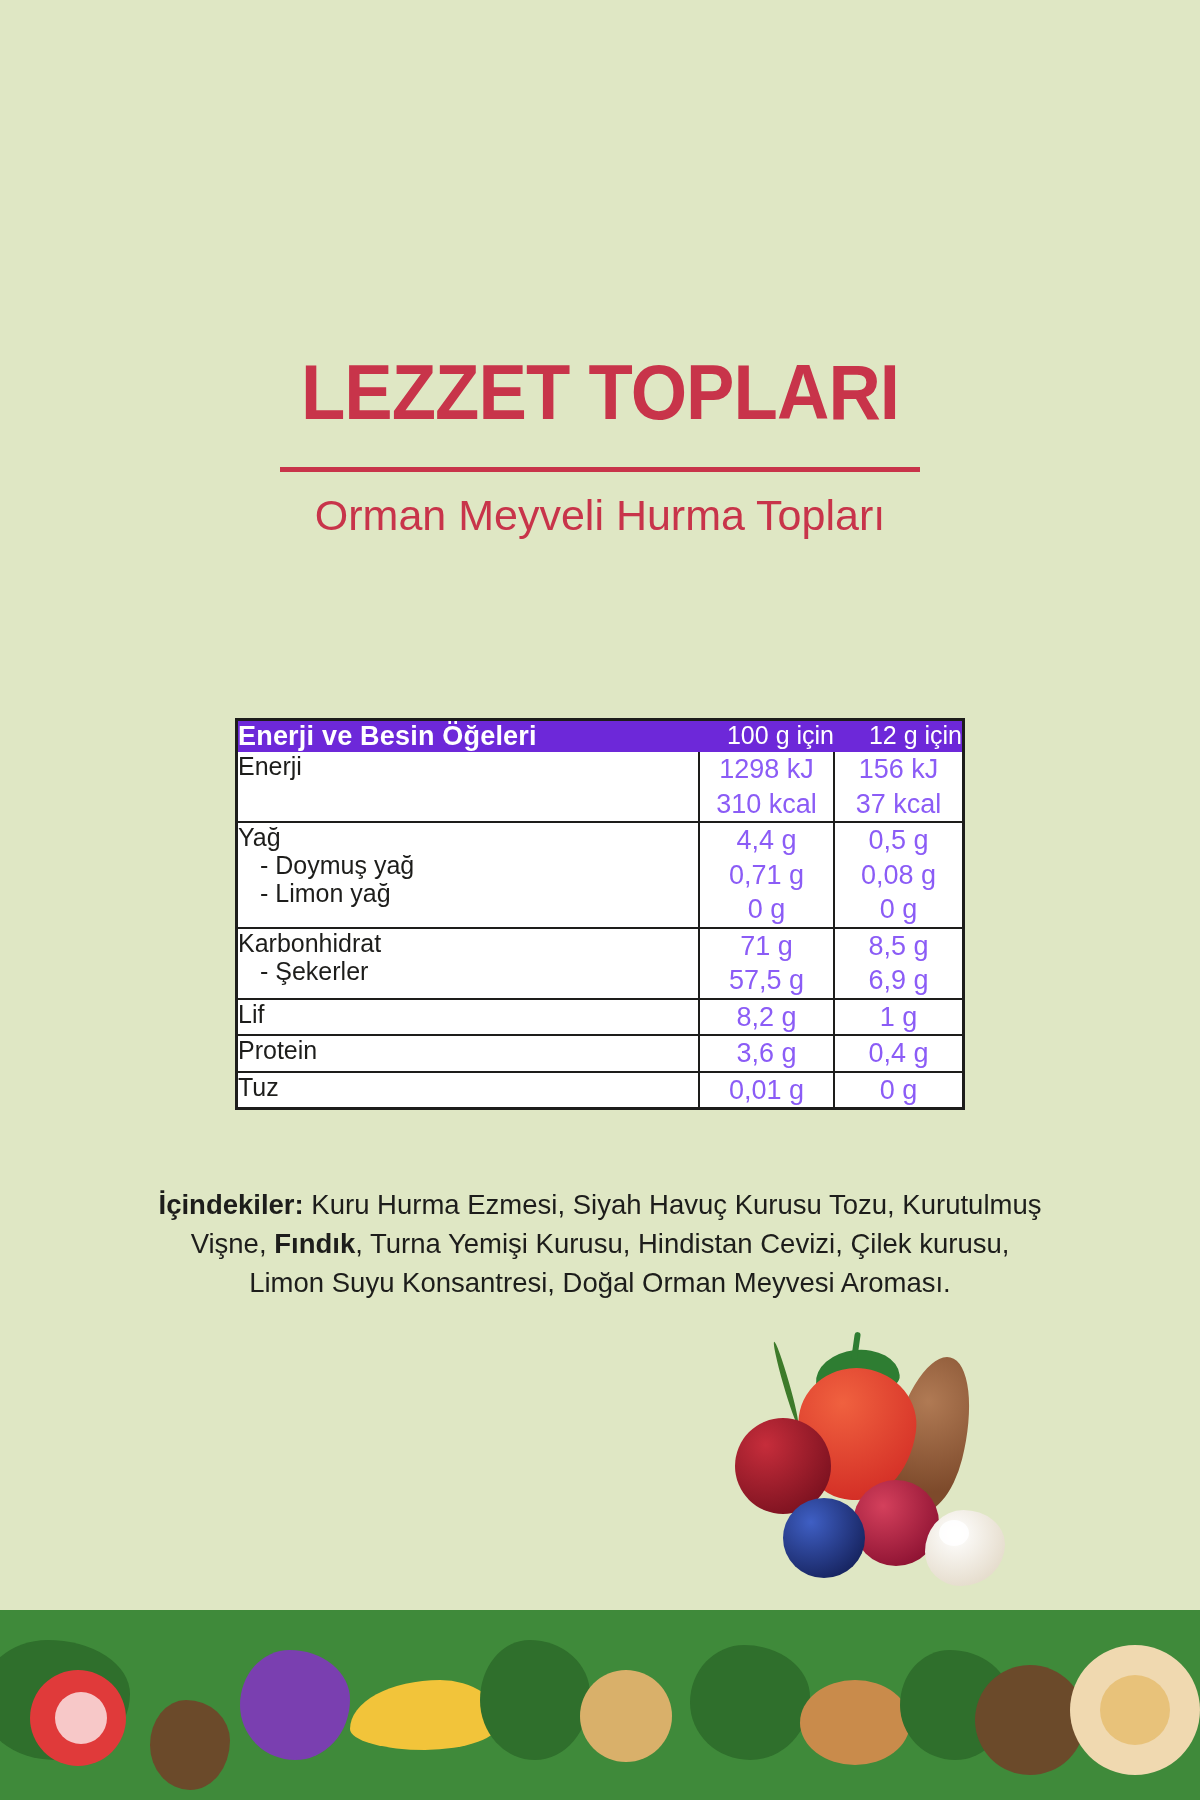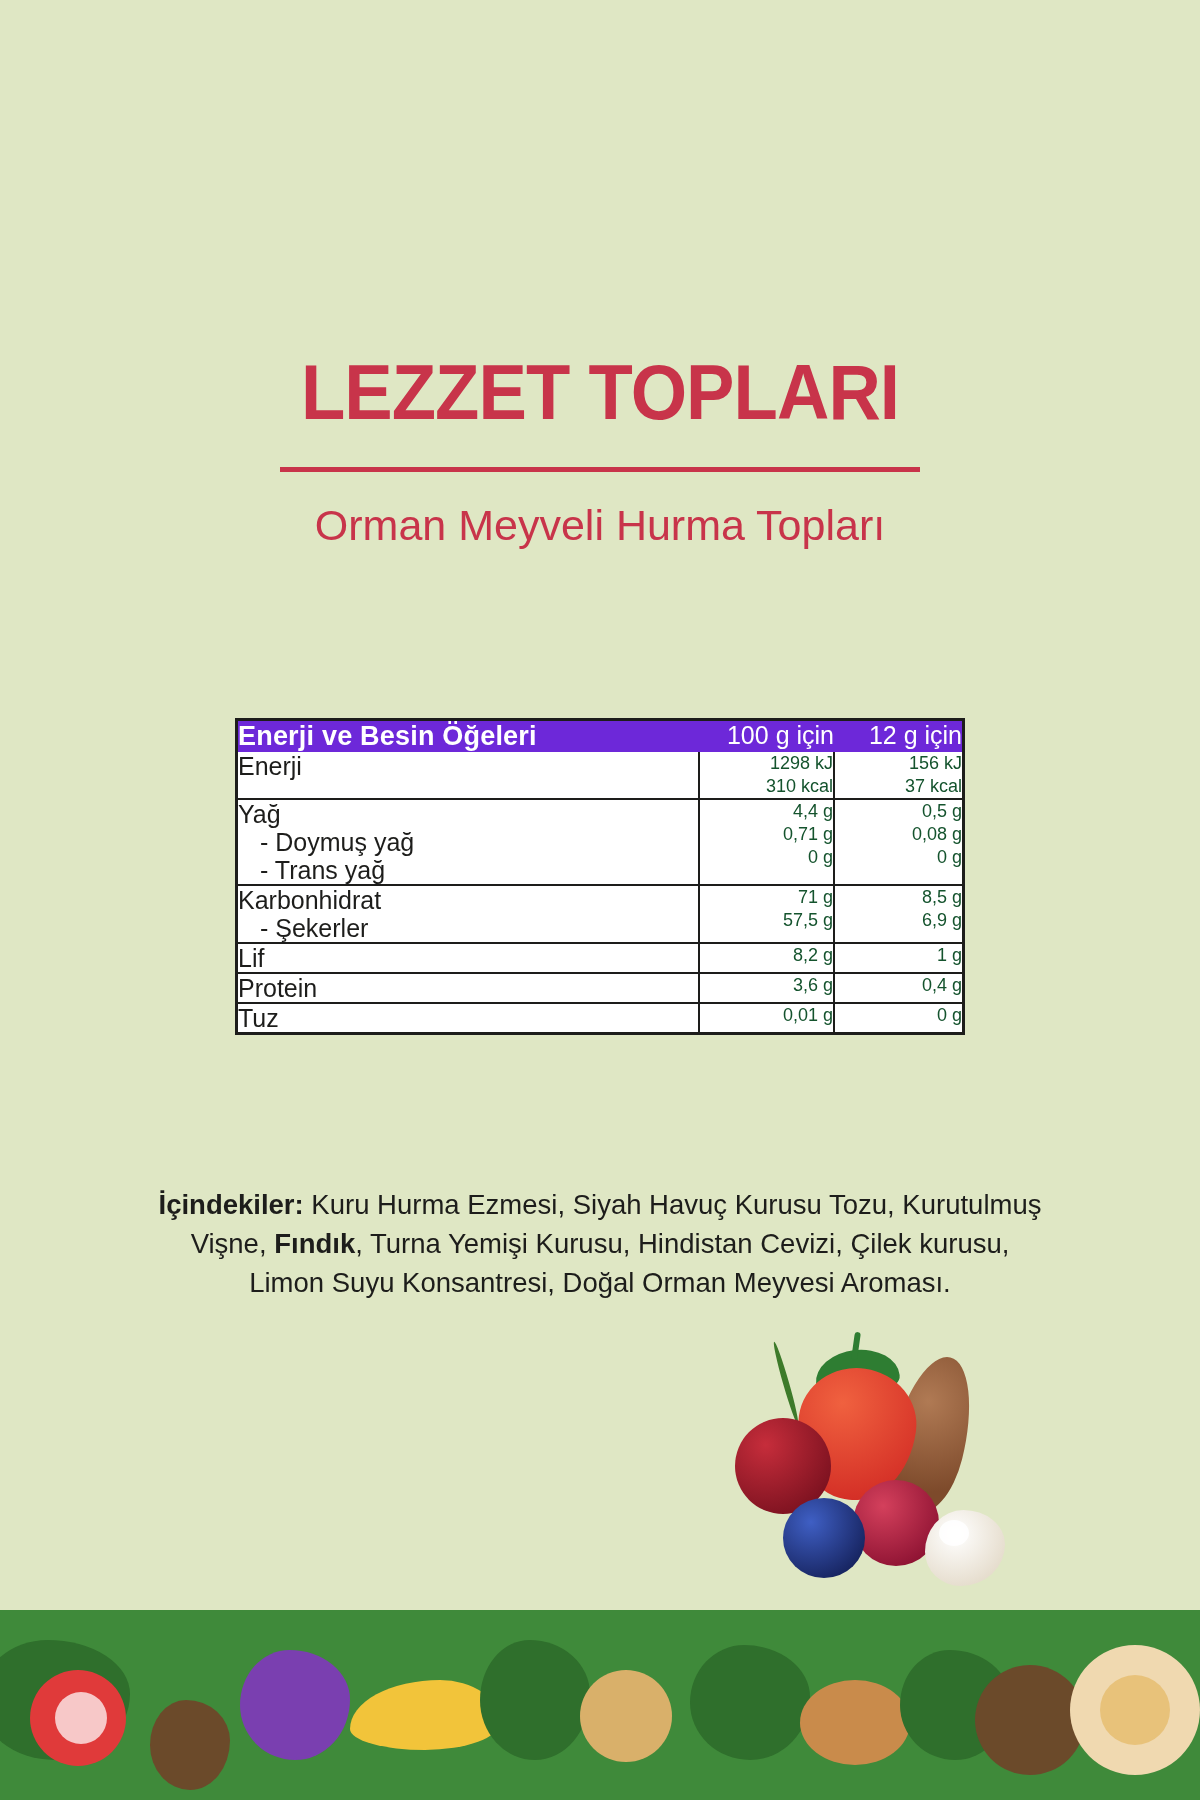--- a/index.html
+++ b/index.html
@@ -40,21 +40,21 @@
     transform: scaleX(0.93);
     margin: 0;
   }
   .title-rule {
     width: 640px;
     height: 5px;
     background: #c8344a;
     margin: 38px auto 0 auto;
   }
   .subtitle {
-    margin: 26px auto 0 auto;
+    margin: 16px auto 0 auto;
     width: 620px;
     font-size: 43px;
     line-height: 1.28;
     color: #c8344a;
     font-weight: 400;
   }
 
   
   .nutrition {
     position: absolute;
@@ -102,25 +102,25 @@
     margin-top: 32px;
   }
   .cell-label {
     font-size: 25px;
     color: #1d1d1b;
     padding: 10px 8px 12px 18px;
     line-height: 1.12;
     text-align: left;
   }
   .cell-val {
-    font-size: 18px;
-    color: #14532d;
+    font-size: 27px;
+    color: #8b5cf6;
     padding: 12px 18px 12px 6px;
     line-height: 1.28;
-    text-align: right;
+    text-align: center;
     border-left: 2px solid #1d1d1b;
     white-space: pre-line;
   }
   .sub-line {
     display: block;
     padding-left: 22px;
   }
 
   
   .ingredients {
@@ -255,21 +255,21 @@
           </td>
           <td class="cell-val">1298 kJ
 310 kcal</td>
           <td class="cell-val">156 kJ
 37 kcal</td>
         </tr>
         <tr>
           <td class="cell-label">
             <span>Yağ</span>
             <span class="sub-line" style="white-space:pre-line"> - Doymuş yağ
- - Trans yağ</span>
+ - Limon yağ</span>
           </td>
           <td class="cell-val">4,4 g
 0,71 g
 0 g</td>
           <td class="cell-val">0,5 g
 0,08 g
 0 g</td>
         </tr>
         <tr>
           <td class="cell-label">

